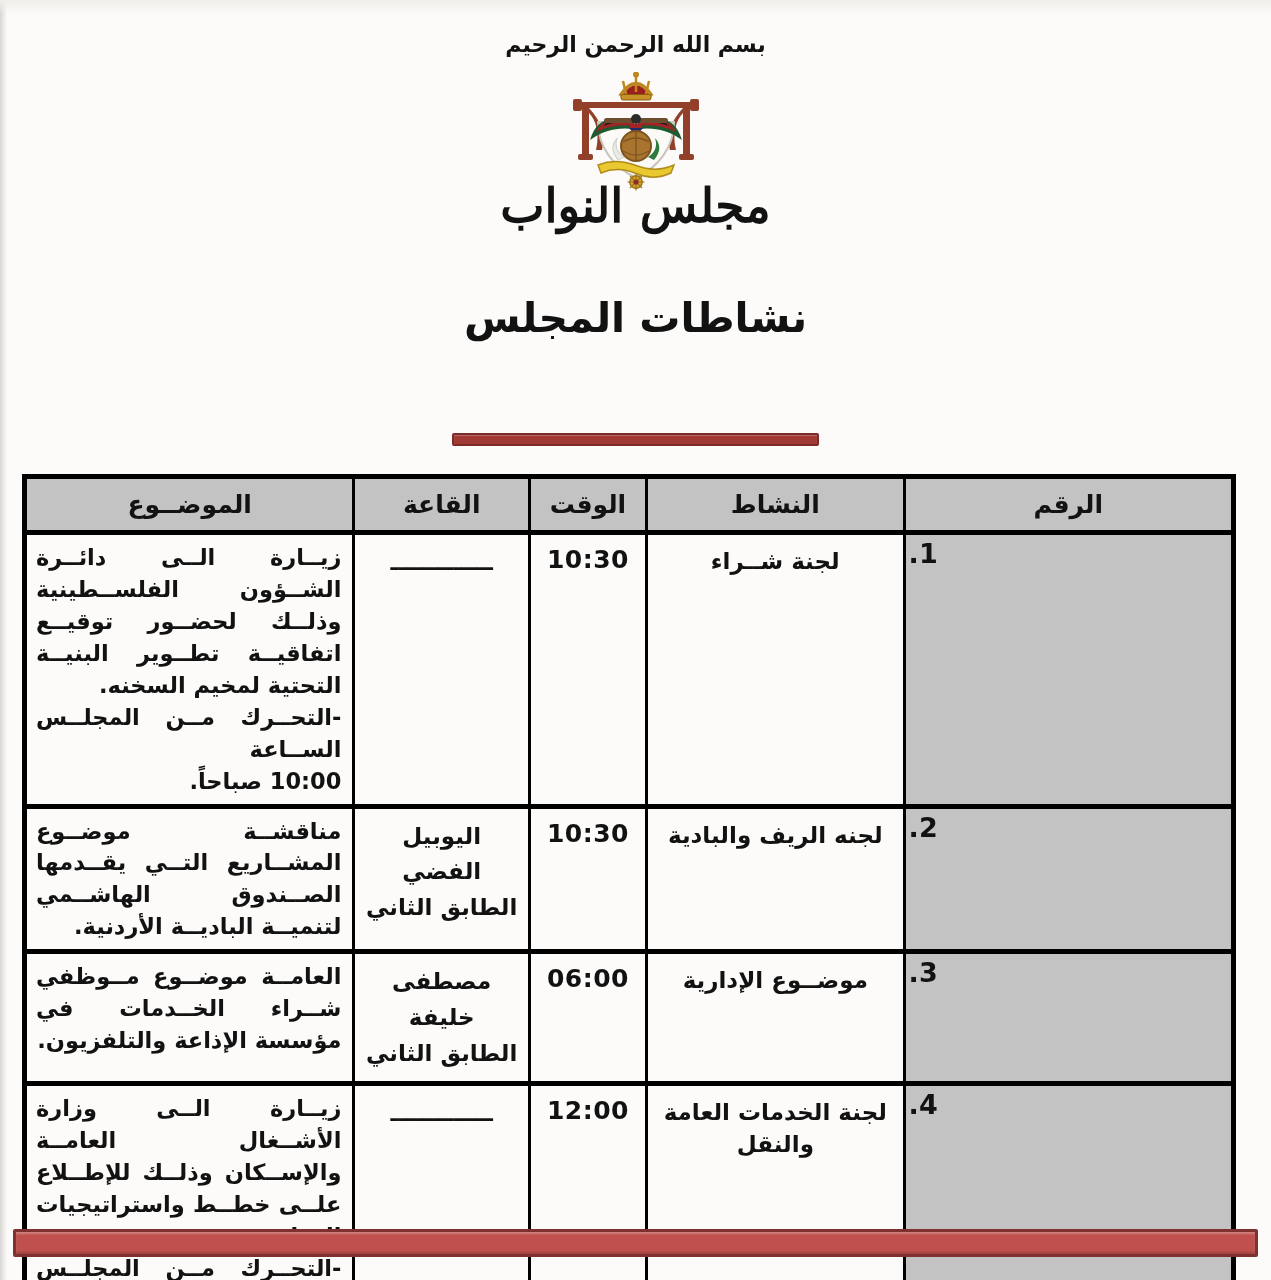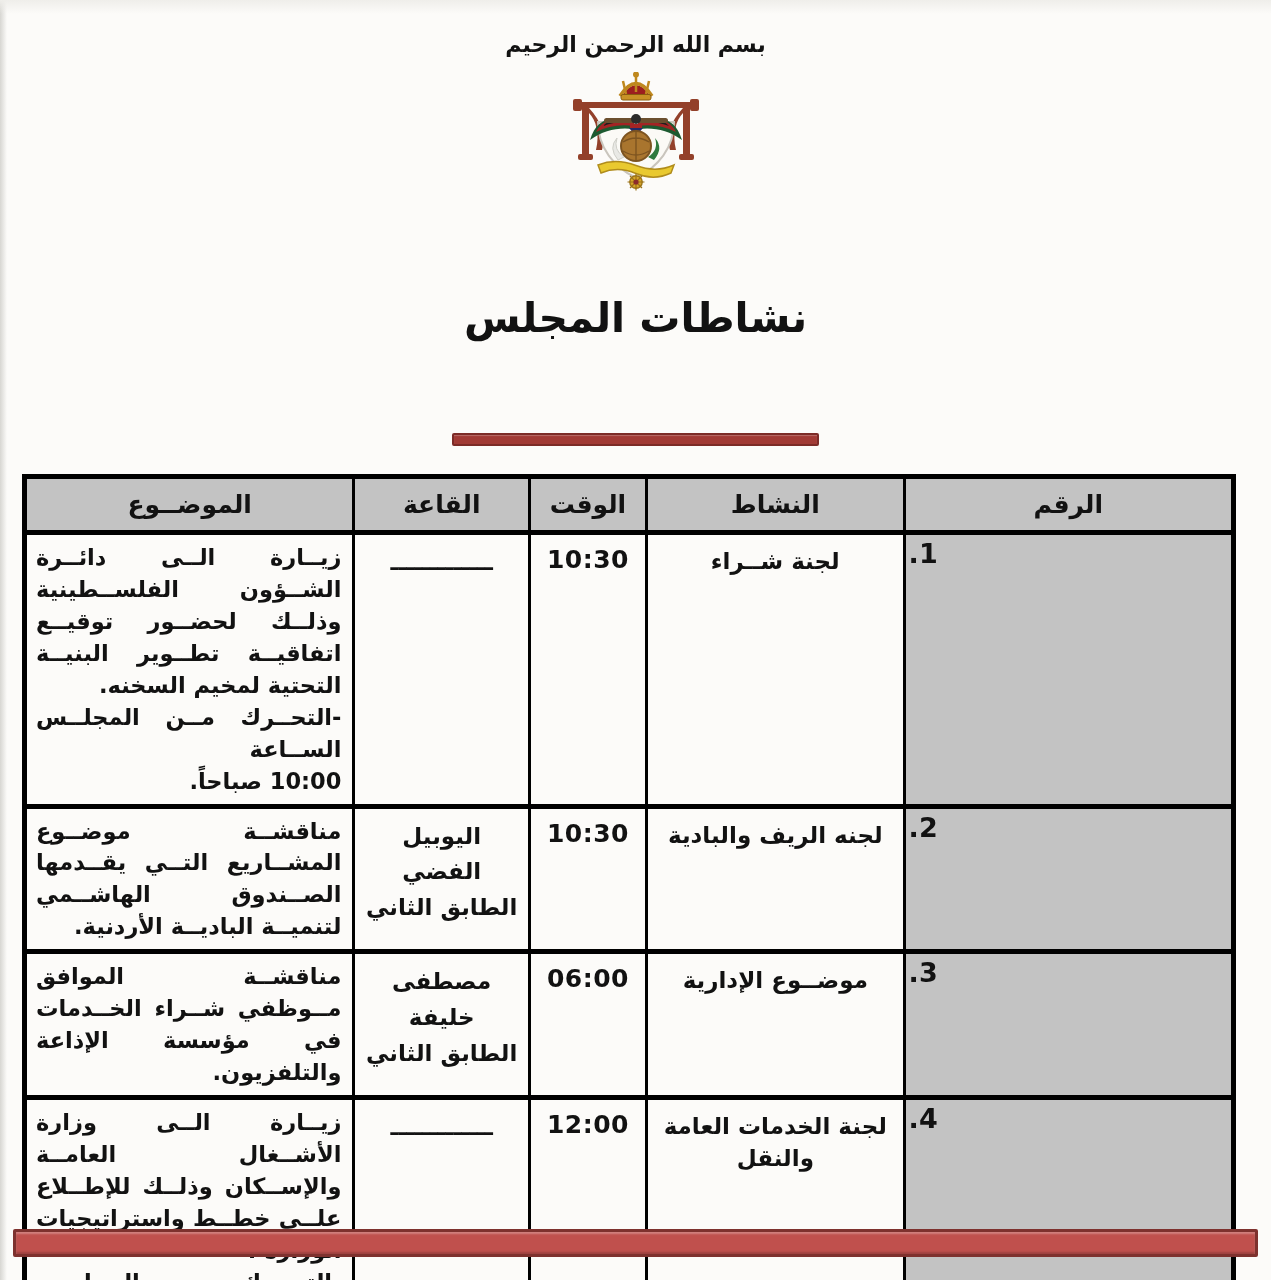--- a/index.html
+++ b/index.html
@@ -189,20 +189,21 @@
       <path d="M52,93 Q70,86 90,93.5 Q110,101 128,93 L125,101 Q108,109 90,101.5 Q72,94 55,101 Z" fill="#e9c92f" stroke="#b08c1c" stroke-width="1.5"></path>
 
       <g>
         <circle cx="90" cy="110" r="6.2" fill="#d8a62a" stroke="#9a7318" stroke-width="1.4"></circle>
         <path d="M90,101.5 V118.5 M81.5,110 H98.5 M84,104 L96,116 M96,104 L84,116" stroke="#9a7318" stroke-width="1.2"></path>
         <circle cx="90" cy="110" r="2.6" fill="#8c2c2c"></circle>
       </g>
     </svg>
   </div>
 
+  <div class="org-name">مجلس النواب</div>
 
   <div class="doc-title">نشاطات المجلس</div>
 
   <div class="rule-top"></div>
 
   <div class="table-wrap">
     <table class="activities">
       <colgroup>
         <col class="col-subject-w" style="width:34.9%">
       </colgroup>
@@ -234,21 +235,21 @@
           <td class="cell-hall col-hall">اليوبيل الفضي
 الطابق الثاني</td>
           <td class="cell-subject col-subject">مناقشــة موضــوع المشــاريع التــي يقــدمها الصــندوق الهاشــمي لتنميــة الباديــة الأردنية.</td>
         </tr>
         <tr>
           <td class="cell-num col-num">3.</td>
           <td class="cell-activity col-activity">موضــوع الإدارية</td>
           <td class="cell-time col-time">06:00</td>
           <td class="cell-hall col-hall">مصطفى خليفة
 الطابق الثاني</td>
-          <td class="cell-subject col-subject">مناقشــة الموافق مــوظفي شــراء الخــدمات في مؤسسة الإذاعة والتلفزيون.</td>
+          <td class="cell-subject col-subject">العامــة موضــوع مــوظفي شــراء الخــدمات في مؤسسة الإذاعة والتلفزيون.</td>
         </tr>
         <tr>
           <td class="cell-num col-num">4.</td>
           <td class="cell-activity col-activity">لجنة الخدمات العامة والنقل</td>
           <td class="cell-time col-time">12:00</td>
           <td class="cell-hall col-hall">ـــــــــــــ</td>
           <td class="cell-subject col-subject">زيــارة الــى وزارة الأشــغال العامــة والإســكان وذلــك للإطــلاع علــى خطــط واستراتيجيات الوزارة .
 -التحــرك مــن المجلــس الســاعة
 11:30 صباحاً.</td>
         </tr>

